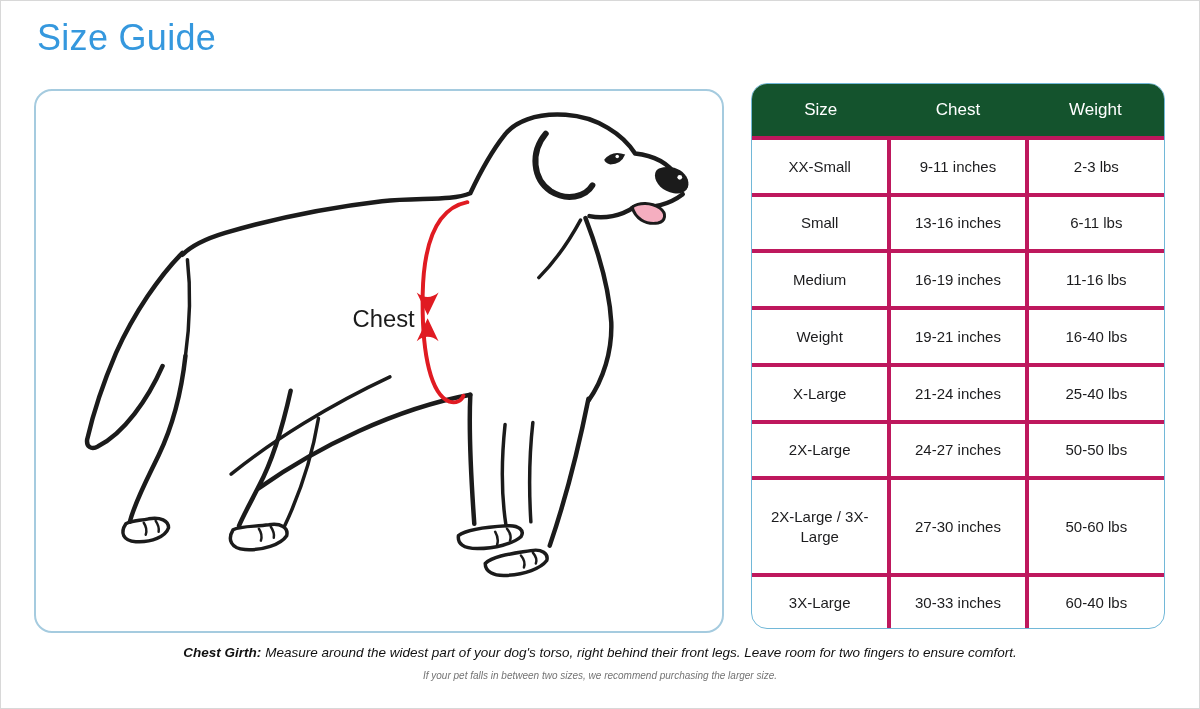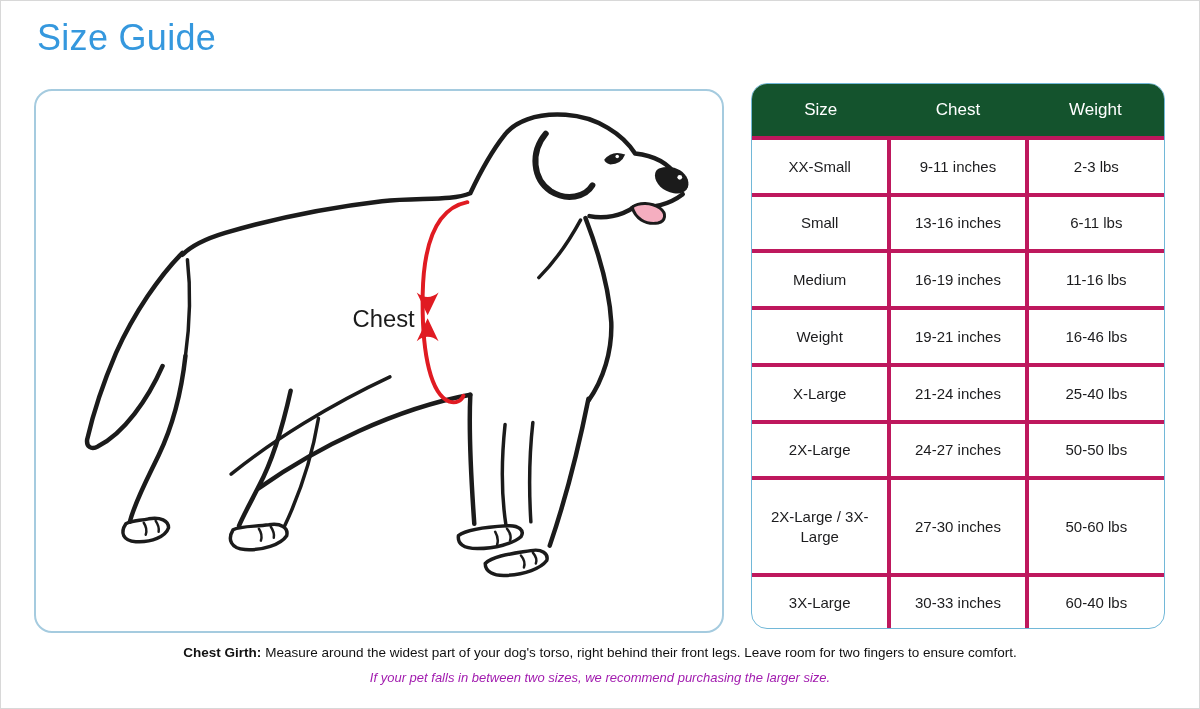--- a/index.html
+++ b/index.html
@@ -31,26 +31,26 @@
   td {
     border:4px solid #be185d; font-size:15px; color:#1c1c1e;
     text-align:center; padding:2px 10px; line-height:1.3;
   }
   tr td:first-child { border-left:none; }
   tr td:last-child { border-right:none; }
   tr:last-child td { border-bottom:none; }
 
   .note1 {
     position:absolute; top:644px; left:0; width:100%; text-align:center;
-    font-size:13.5px; color:#111;
+    font-size:13.5px; color:#111;font-style:italic;
   }
   .note1 .lbl { font-weight:bold; margin-right:4px; }
   .note2 {
     position:absolute; top:669px; left:0; width:100%; text-align:center;
-    font-size:13px; font-style:italic; color:#a21caf;
+    font-size:10px; font-style:italic; color:#737373;
   }
 </style>
 </head>
 <body>
 
 <div class="page">
 
   <div class="title">Size Guide</div>
 
   <div class="figure-panel">
@@ -129,21 +129,21 @@
           <td>6-11 lbs</td>
         </tr>
         <tr>
           <td>Medium</td>
           <td>16-19 inches</td>
           <td>11-16 lbs</td>
         </tr>
         <tr>
           <td>Weight</td>
           <td>19-21 inches</td>
-          <td>16-46 lbs</td>
+          <td>16-40 lbs</td>
         </tr>
         <tr>
           <td>X-Large</td>
           <td>21-24 inches</td>
           <td>25-40 lbs</td>
         </tr>
         <tr>
           <td>2X-Large</td>
           <td>24-27 inches</td>
           <td>50-50 lbs</td>

